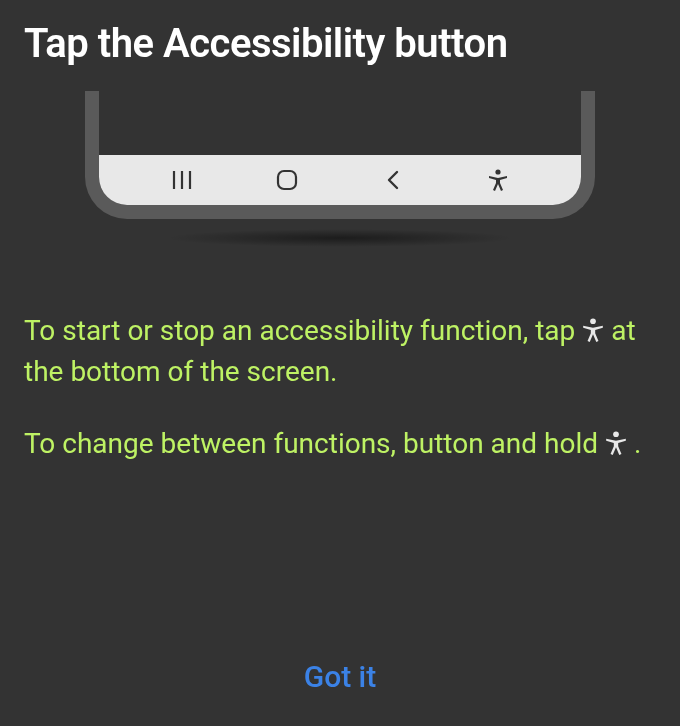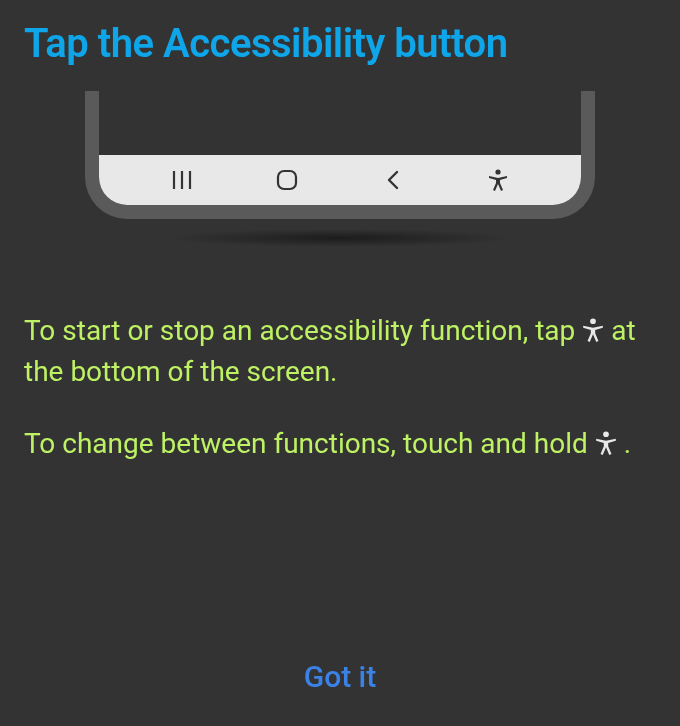--- a/index.html
+++ b/index.html
@@ -17,21 +17,21 @@
     box-sizing: border-box;
     width: 100%;
     height: 100%;
     padding: 20px 24px 0 24px;
     position: relative;
   }
 
   .title {
     font-size: 40px;
     font-weight: 600;
-    color: #0ea5e9;
+    color: #ffffff;
     margin: 0 0 24px 0;
     letter-spacing: -0.5px;
   }
 
   
   .illustration-wrap {
     display: flex;
     justify-content: center;
     margin: 0 auto 60px auto;
     width: 100%;
@@ -187,21 +187,21 @@
     <span class="inline-icon-wrap">
       <svg width="22" height="24" viewBox="0 0 20 22">
         <circle cx="10" cy="3" r="2.6" class="a11y-icon-fill"></circle>
         <path d="M1 7 L10 9 L19 7 L19 9 L12 11 L12 14 L15 21 L13 22 L10 15 L7 22 L5 21 L8 14 L8 11 L1 9 Z" class="a11y-icon-fill"></path>
       </svg>
     </span>
     <span> at the bottom of the screen.</span>
   </p>
 
   <p class="body-text">
-    <span>To change between functions, touch and hold </span>
+    <span>To change between functions, button and hold </span>
     <span class="inline-icon-wrap">
       <svg width="22" height="24" viewBox="0 0 20 22">
         <circle cx="10" cy="3" r="2.6" class="a11y-icon-fill"></circle>
         <path d="M1 7 L10 9 L19 7 L19 9 L12 11 L12 14 L15 21 L13 22 L10 15 L7 22 L5 21 L8 14 L8 11 L1 9 Z" class="a11y-icon-fill"></path>
       </svg>
     </span>
     <span> .</span>
   </p>
 
   <div class="action-row">

